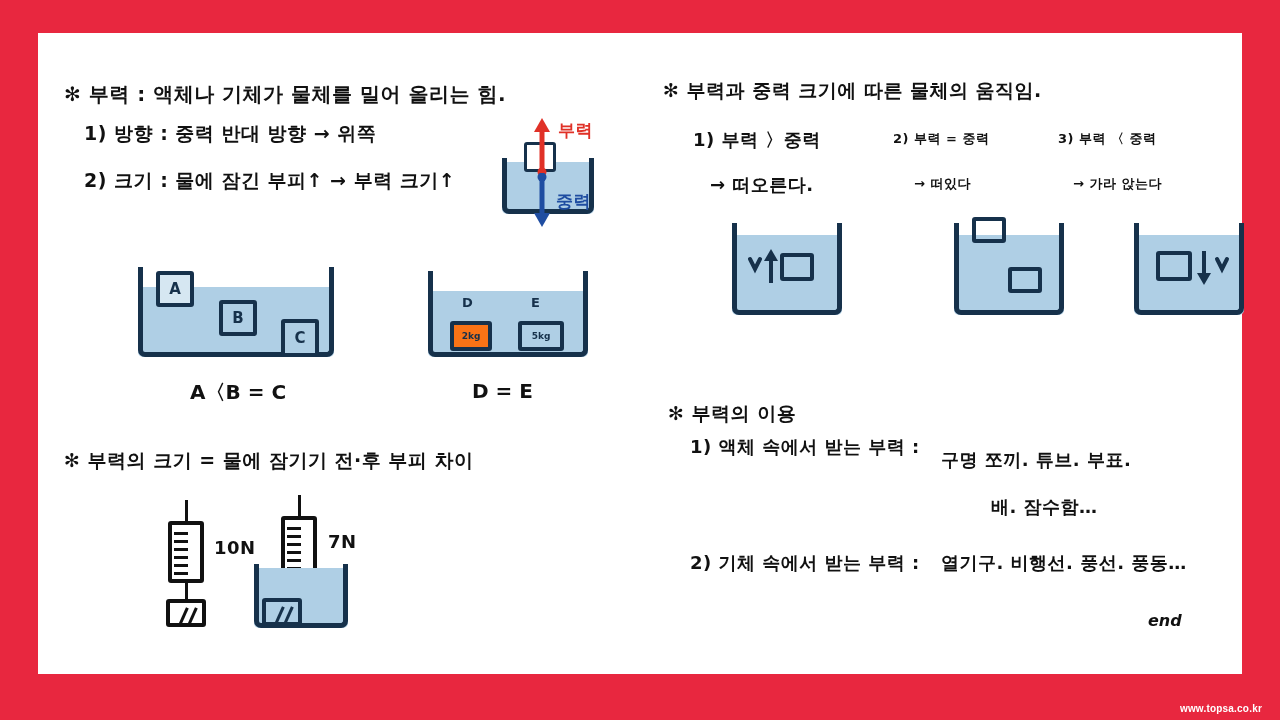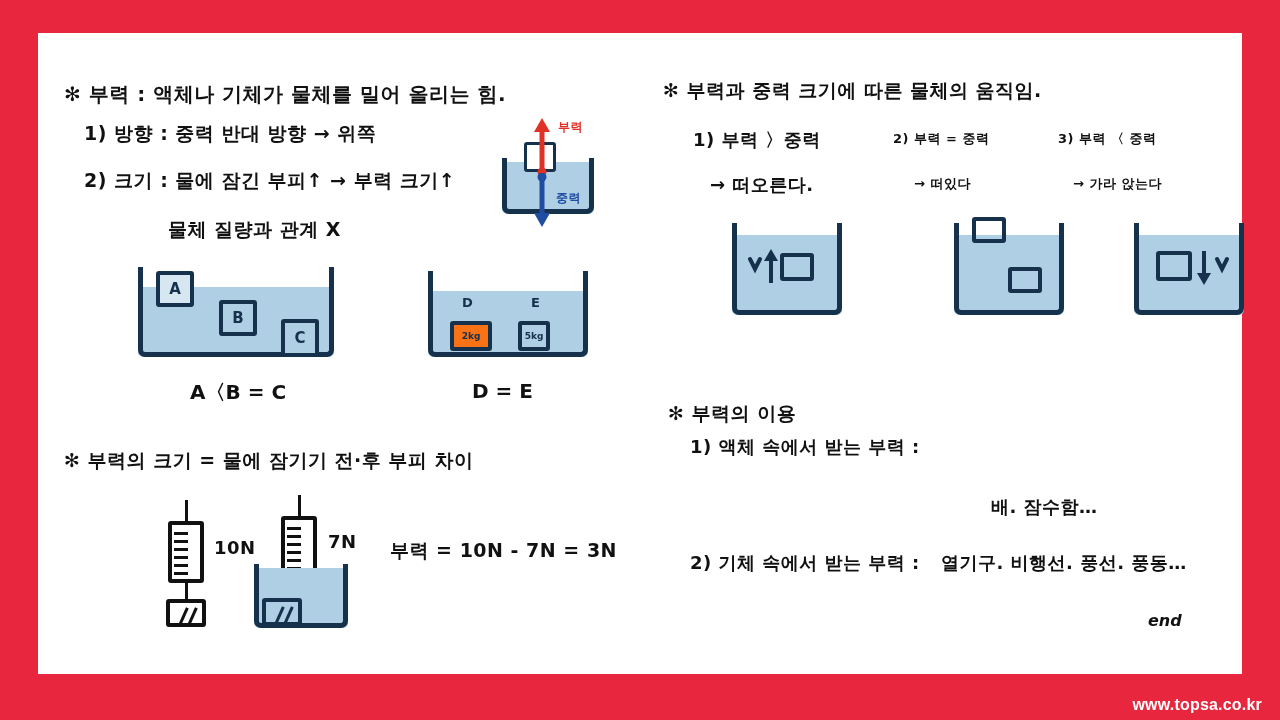--- a/index.html
+++ b/index.html
@@ -10,36 +10,36 @@
     font-family:"Liberation Sans","DejaVu Sans",sans-serif;
     position:relative;
   }
   .slide{position:absolute;inset:0;background:#E8273F;}
   .paper{
     position:absolute;left:38px;top:33px;width:1204px;height:641px;
     background:#ffffff;
   }
   .footer-url{
     position:absolute;right:18px;bottom:6px;
-    color:#ffffff;font-size:16px;font-weight:bold;letter-spacing:.2px;
+    color:#ffffff;font-size:10px;font-weight:bold;letter-spacing:.2px;
     font-family:"Liberation Sans",sans-serif;
   }
   
   .hw{
     position:absolute;
     font-family:"DejaVu Sans","Liberation Sans",sans-serif;
     font-weight:bold;color:#111;white-space:nowrap;
     letter-spacing:.5px;
   }
   .s20{font-size:20px;margin-top:6px;}
   .s19{font-size:19px;}
   .s18{font-size:18px;}
   .s17{font-size:13px;}
   .s15{font-size:15px;}
-  .s13{font-size:12px;}
+  .s13{font-size:17px;}
   .s9{font-size:9px;}
   
   .beaker{position:absolute;}
   .beaker .water{
     position:absolute;left:0;right:0;bottom:0;
     background:#AFCFE5;
     border-radius:0 0 5px 5px;
   }
   .beaker .wall{
     position:absolute;top:0;bottom:0;left:0;right:0;
@@ -89,21 +89,20 @@
 <div class="slide">
 
   <div class="footer-url">www.topsa.co.kr</div>
 
   <div class="paper">
 
     <div class="hw s20" style="left:26px;top:42px;">✻ 부력 : 액체나 기체가  물체를  밀어  올리는  힘.</div>
 
     <div class="hw s19" style="left:46px;top:88px;">1) 방향 : 중력  반대  방향 → 위쪽</div>
     <div class="hw s19" style="left:46px;top:135px;">2) 크기 : 물에  잠긴  부피↑ → 부력 크기↑</div>
-    <div class="hw s19" style="left:130px;top:184px;">물체 질량과  관계 X</div>
 
     <div class="beaker" style="left:464px;top:125px;width:92px;height:56px;">
       <div class="water" style="height:52px;"></div>
       <div class="wall"></div>
       <div class="blk white" style="left:22px;top:-16px;width:32px;height:30px;border-width:3px;"></div>
     </div>
 
     <svg style="position:absolute;left:493px;top:85px;width:22px;height:58px;">
       <line x1="11" y1="52" x2="11" y2="12" stroke="#E03127" stroke-width="5"></line>
       <polygon points="11,0 3,14 19,14" fill="#E03127"></polygon>
@@ -124,21 +123,21 @@
       <div class="blk s15" style="left:18px;top:4px;width:38px;height:36px;background:#D6E7F2;">A</div>
       <div class="blk s15" style="left:81px;top:33px;width:38px;height:36px;background:#AFCFE5;">B</div>
       <div class="blk s15" style="left:143px;top:52px;width:38px;height:38px;background:#AFCFE5;">C</div>
     </div>
     <div class="caption s20" style="left:152px;top:340px;">A〈B = C</div>
 
     <div class="beaker" style="left:390px;top:238px;width:160px;height:86px;">
       <div class="water" style="height:66px;"></div>
       <div class="wall"></div>
       <div class="blk s9" style="left:22px;top:50px;width:42px;height:30px;background:#f97316;">2kg</div>
-      <div class="blk s9" style="left:90px;top:50px;width:32px;height:30px;background:#AFCFE5;">5kg</div>
+      <div class="blk s9" style="left:90px;top:50px;width:46px;height:30px;background:#AFCFE5;">5kg</div>
       <div class="lbl-dk s17" style="left:34px;top:24px;">D</div>
       <div class="lbl-dk s17" style="left:103px;top:24px;">E</div>
     </div>
     <div class="caption s20" style="left:434px;top:340px;">D = E</div>
 
     <div class="hw s19" style="left:26px;top:415px;">✻ 부력의  크기 = 물에  잠기기  전·후  부피 차이</div>
 
     <div>
       <div class="scale-hook" style="left:147px;top:467px;width:3px;height:22px;"></div>
       <div class="scale-body" style="left:130px;top:488px;width:36px;height:62px;">
@@ -172,21 +171,20 @@
         <div class="water" style="height:60px;"></div>
         <div class="wall"></div>
       </div>
       <div class="weight-box blue" style="left:224px;top:565px;width:40px;height:28px;background:#AFCFE5;">
         <div class="wslash blue" style="left:12px;top:4px;height:19px;"></div>
         <div class="wslash blue" style="left:21px;top:4px;height:19px;"></div>
       </div>
       <div class="hw s18" style="left:290px;top:498px;">7N</div>
     </div>
 
-    <div class="hw s19" style="left:352px;top:505px;">부력 = 10N - 7N = 3N</div>
 
     <div class="hw s19" style="left:625px;top:45px;">✻ 부력과  중력  크기에  따른  물체의  움직임.</div>
 
     <div class="hw s18" style="left:655px;top:95px;">1) 부력 〉중력</div>
     <div class="hw s18" style="left:672px;top:140px;">→ 떠오른다.</div>
 
     <div class="hw s17" style="left:855px;top:97px;">2) 부력 = 중력</div>
     <div class="hw s17" style="left:876px;top:142px;">→ 떠있다</div>
 
     <div class="hw s17" style="left:1020px;top:97px;">3) 부력 〈 중력</div>
@@ -217,20 +215,21 @@
       <svg style="position:absolute;left:62px;top:26px;width:34px;height:38px;">
         <line x1="8" y1="2" x2="8" y2="26" stroke="#16314B" stroke-width="4"></line>
         <polygon points="8,36 1,24 15,24" fill="#16314B"></polygon>
         <polyline points="21,10 26,20 31,10" stroke="#16314B" stroke-width="4" fill="none" stroke-linecap="round"></polyline>
       </svg>
     </div>
 
     <div class="hw s19" style="left:630px;top:368px;">✻ 부력의  이용</div>
 
     <div class="hw s18" style="left:652px;top:402px;">1) 액체  속에서  받는  부력 :</div>
+    <div class="hw s18" style="left:903px;top:415px;">구명 쪼끼. 튜브. 부표.</div>
     <div class="hw s18" style="left:953px;top:462px;">배. 잠수함…</div>
 
     <div class="hw s18" style="left:652px;top:518px;">2) 기체  속에서  받는  부력 :</div>
     <div class="hw s18" style="left:903px;top:518px;">열기구. 비행선. 풍선. 풍동…</div>
 
     <div class="end-mark" style="left:1110px;top:578px;">end</div>
 
   </div>
 </div>
 

